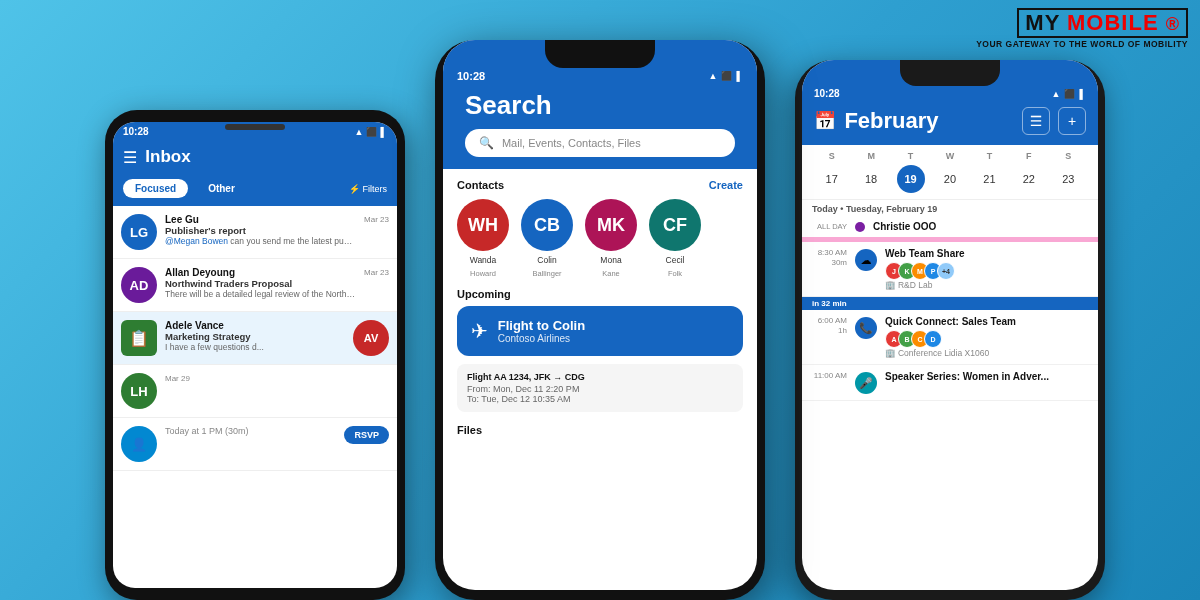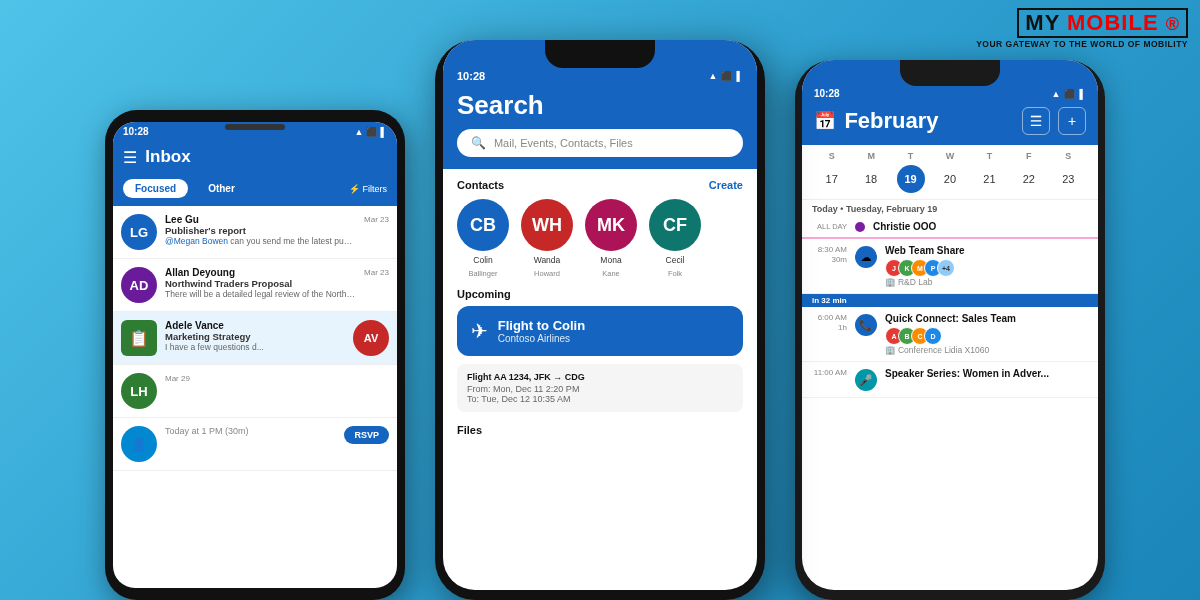--- a/index.html
+++ b/index.html
@@ -250,21 +250,21 @@
       padding: 30px 14px 4px;
       display: flex;
       justify-content: space-between;
       align-items: center;
     }
     .center-status .time { font-weight: 700; font-size: 11px; }
 
     
     .center-header {
       background: #1565C0;
-      padding: 4px 14px 12px;
+      padding: 4px 22px 12px;
     }
     .center-header .search-title {
       color: white;
       font-size: 26px;
       font-weight: 700;
       margin-bottom: 8px;
     }
     .search-bar {
       background: white;
       border-radius: 20px;
@@ -502,21 +502,21 @@
       font-size: 7px;
       font-weight: 700;
       color: #333;
     }
 
     
     .allday-event {
       display: flex;
       padding: 5px 10px;
       gap: 8px;
-      border-bottom: 2px solid #f9a8d4;
+      border-bottom: 5px solid #f9a8d4;
       align-items: center;
     }
     .allday-label { font-size: 7.5px; color: #888; width: 35px; text-align: right; flex-shrink: 0; }
     .allday-dot { width: 10px; height: 10px; border-radius: 50%; background: #7B1FA2; flex-shrink: 0; }
     .allday-title { font-size: 10px; font-weight: 600; color: #111; }
 
     
     .in32-banner {
       background: #1565C0;
       color: white;
@@ -640,28 +640,28 @@
           </div>
         </div>
 
         <div class="contacts-section">
           <div class="contacts-header">
             <span>Contacts</span>
             <span class="create-link">Create</span>
           </div>
           <div class="contacts-row">
             <div class="contact-item">
+              <div class="contact-avatar" style="background:#C62828;">WH</div>
+              <span class="contact-name">Wanda</span>
+              <span class="contact-org">Howard</span>
+            </div>
+            <div class="contact-item">
               <div class="contact-avatar" style="background:#1565C0;">CB</div>
               <span class="contact-name">Colin</span>
               <span class="contact-org">Ballinger</span>
-            </div>
-            <div class="contact-item">
-              <div class="contact-avatar" style="background:#C62828;">WH</div>
-              <span class="contact-name">Wanda</span>
-              <span class="contact-org">Howard</span>
             </div>
             <div class="contact-item">
               <div class="contact-avatar" style="background:#AD1457;">MK</div>
               <span class="contact-name">Mona</span>
               <span class="contact-org">Kane</span>
             </div>
             <div class="contact-item">
               <div class="contact-avatar" style="background:#0f766e;">CF</div>
               <span class="contact-name">Cecil</span>
               <span class="contact-org">Folk</span>

